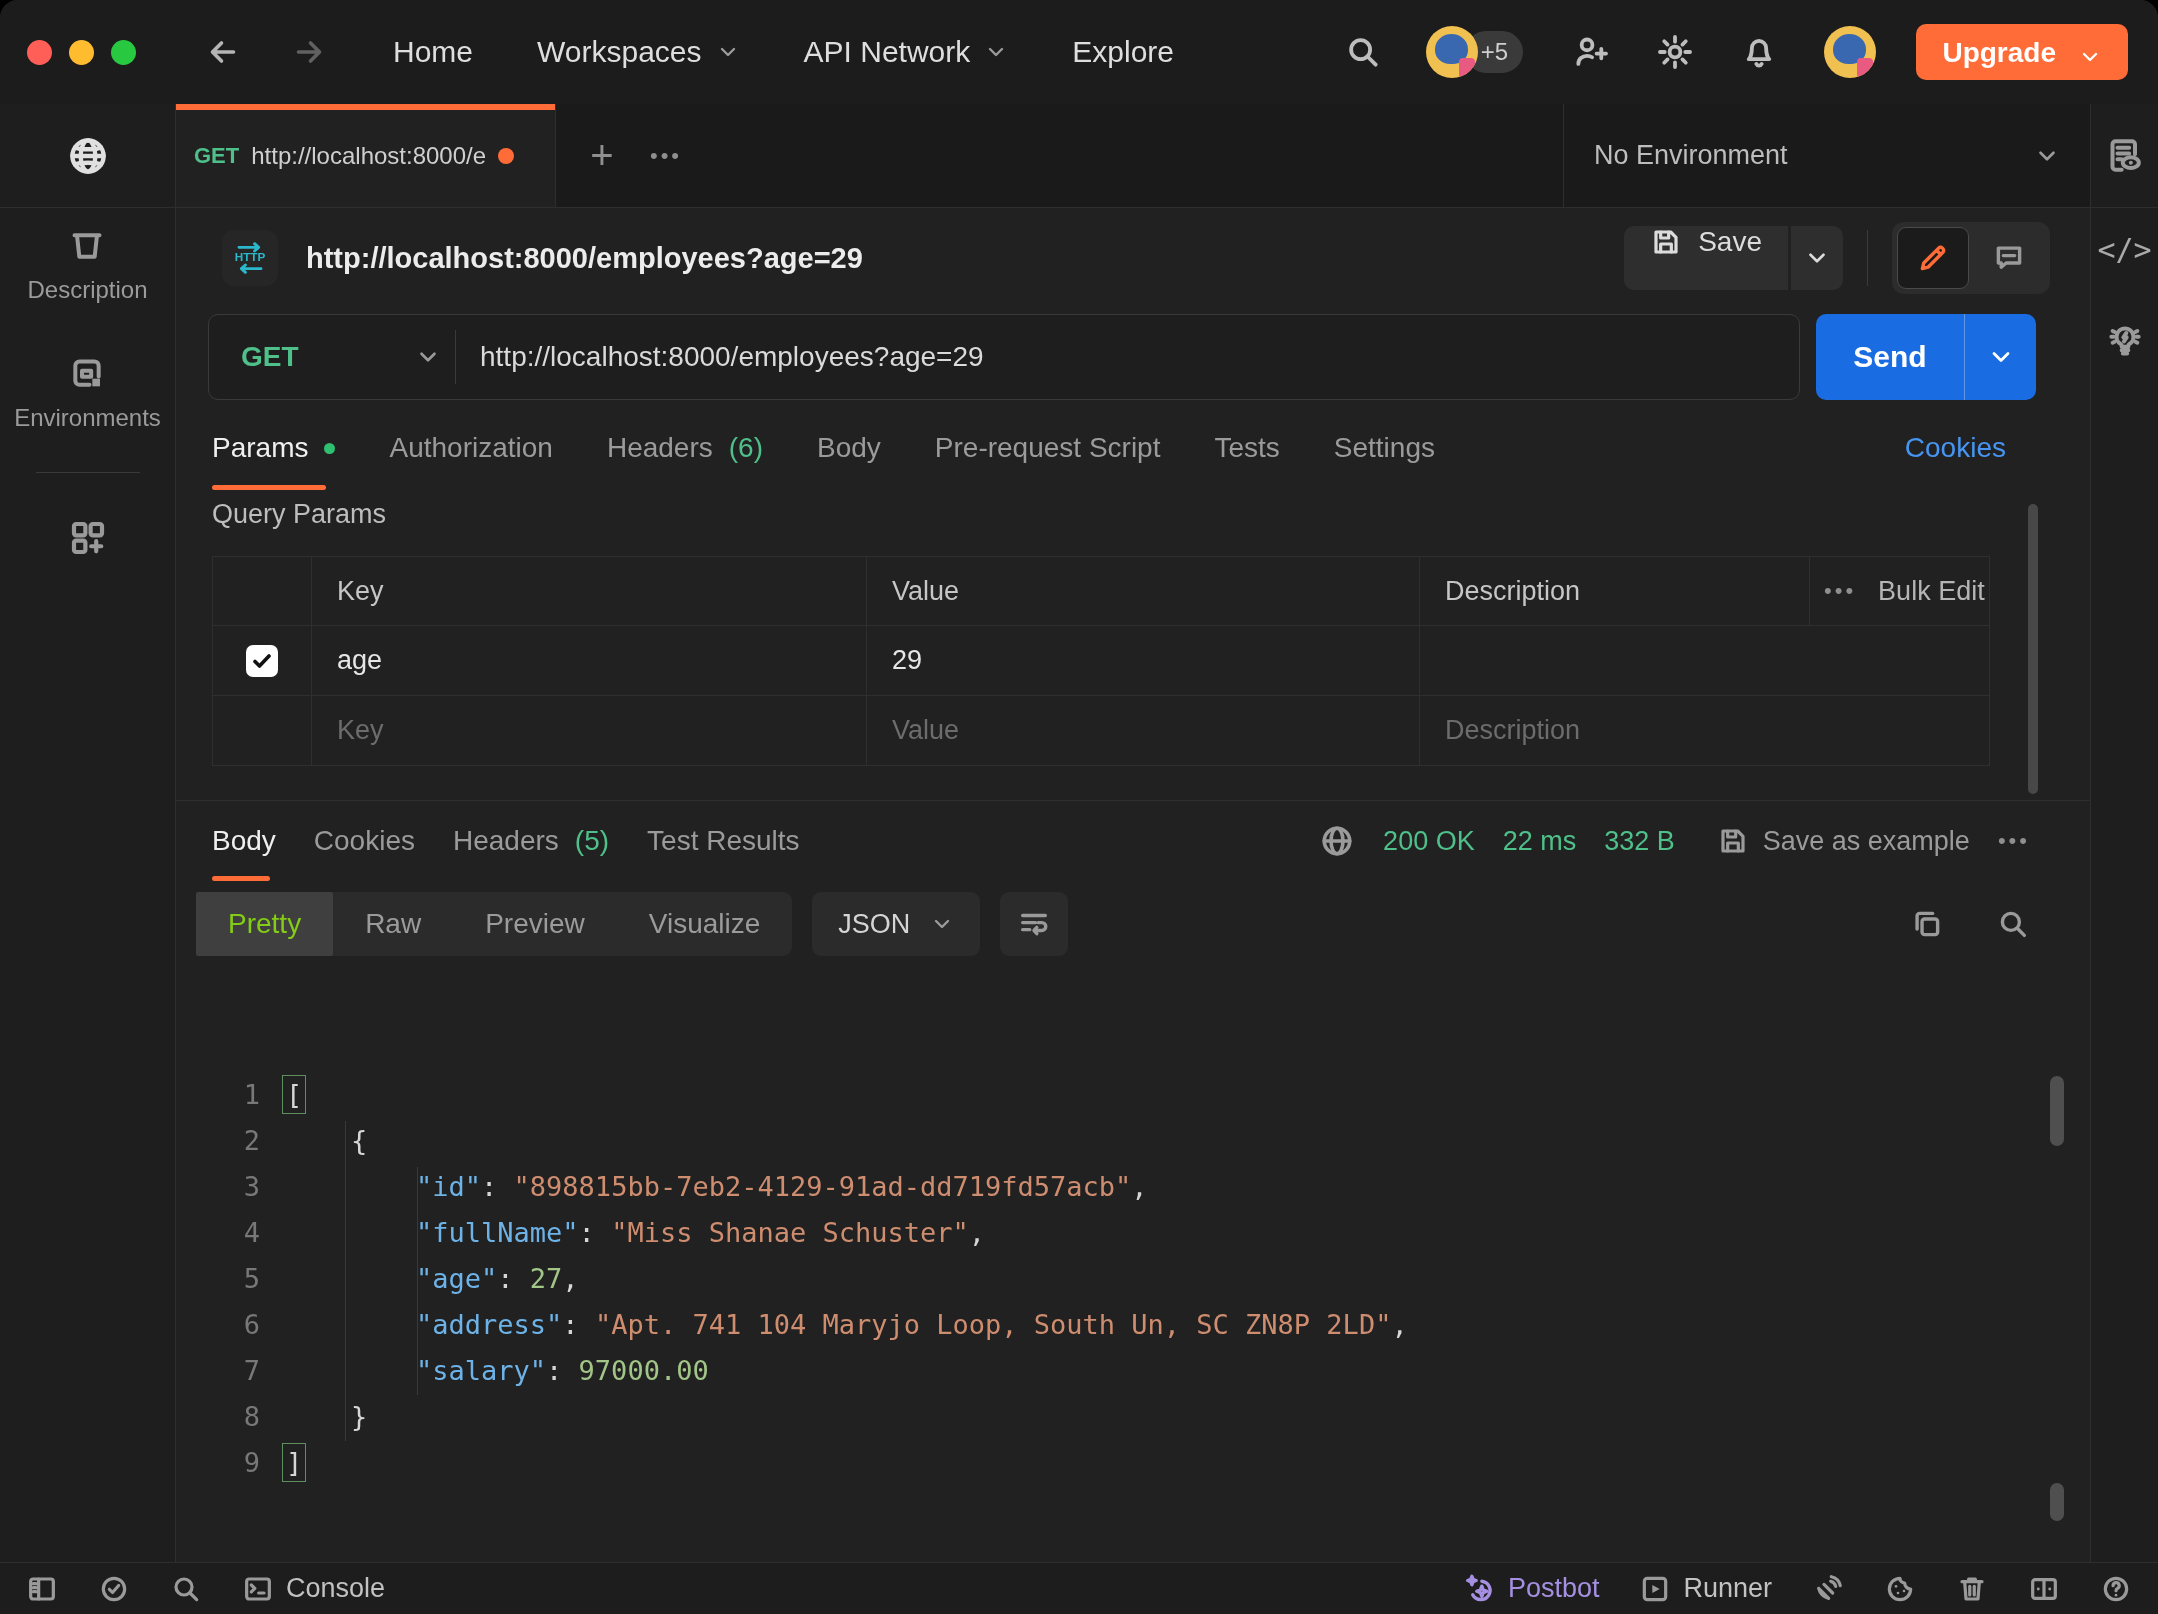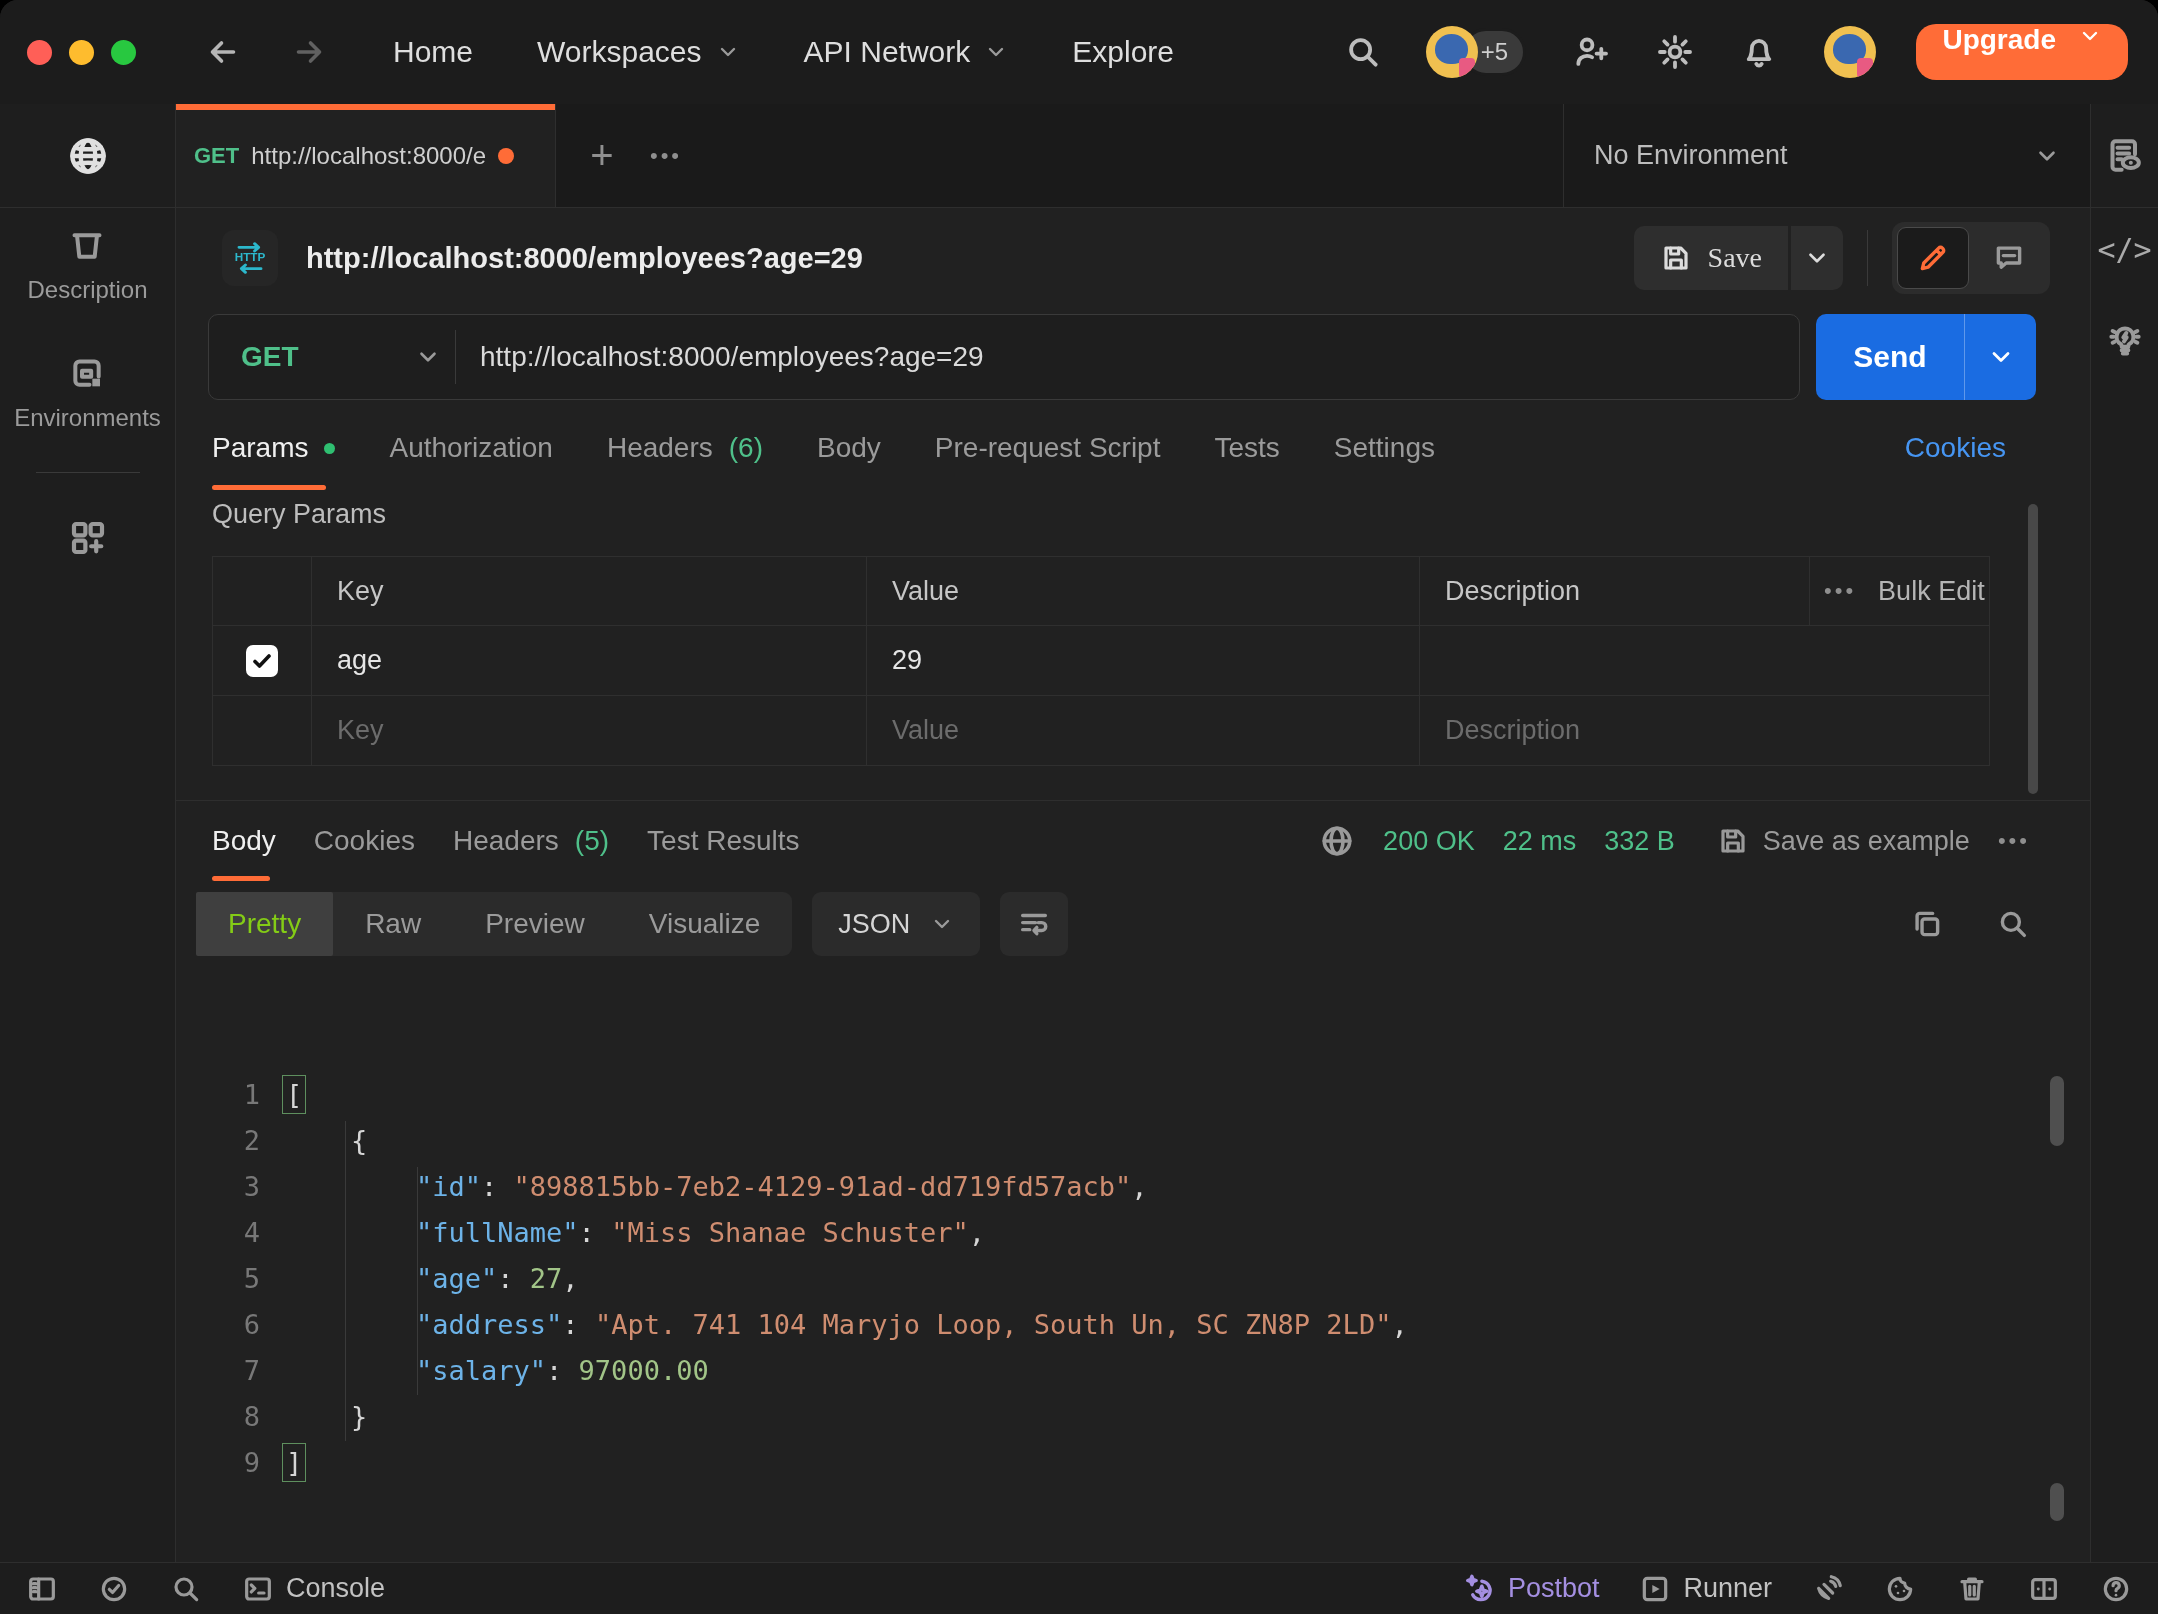--- a/index.html
+++ b/index.html
@@ -23,21 +23,21 @@
   .nav-item{font-size:30px; color:#dedede; display:flex; align-items:center; gap:14px; cursor:pointer;}
   .tb-right{margin-left:auto; display:flex; align-items:center;}
   .tb-icon{margin-left:46px; cursor:pointer;}
   .avatar{width:52px;height:52px;border-radius:50%;background:#f0c050;position:relative;overflow:hidden;flex:none;}
   .avatar::before{content:'';position:absolute;left:16%;top:16%;width:64%;height:58%;background:#3a68b0;border-radius:50% 50% 46% 46%;}
   .avatar::after{content:'';position:absolute;right:6%;bottom:0;width:32%;height:38%;background:#e85a82;border-radius:4px;}
   .avatar-group{display:flex;align-items:center;margin-left:44px;}
   .overflow-pill{margin-left:-16px;background:#3a3a3a;color:#cfcfcf;font-size:24px;height:48px;min-width:64px;
     border-radius:24px;display:flex;align-items:center;justify-content:center;border:3px solid #1c1c1c;}
   .upgrade-btn{margin-left:40px;background:#ff6c37;color:#fff;font-size:28px;font-weight:bold;height:56px;
-    padding:0 26px;border-radius:20px;display:flex;align-items:flex-start;gap:22px;cursor:pointer;}
+    padding:11px 26px;border-radius:10px;display:flex;align-items:flex-end;gap:22px;cursor:pointer;}
 
   
   .body-row{position:absolute;top:104px;bottom:52px;left:0;right:0;display:flex;}
   .left-rail{width:176px;background:#1e1e1e;border-right:1px solid #2e2e2e;display:flex;flex-direction:column;align-items:center;}
   .rail-top{height:104px;width:100%;border-bottom:1px solid #2e2e2e;display:flex;align-items:center;justify-content:center;}
   .rail-item{margin-top:18px;display:flex;flex-direction:column;align-items:center;gap:10px;cursor:pointer;}
   .rail-item + .rail-item{margin-top:50px;}
   .rail-label{font-size:24px;color:#9b9b9b;}
   .rail-divider{width:104px;height:1px;background:#3a3a3a;margin-top:40px;}
   .rail-add{margin-top:44px;cursor:pointer;}
@@ -56,21 +56,21 @@
   .strip-btn.plus{font-size:40px;font-weight:300;margin-left:14px;}
   .dots{color:#8f8f8f;font-size:22px;letter-spacing:3px;}
   .env-select{margin-left:auto;width:527px;border-left:1px solid #2e2e2e;display:flex;align-items:center;padding:0 30px;gap:16px;cursor:pointer;}
   .env-select .lbl{flex:1;font-size:27px;color:#bdbdbd;}
 
   
   .req-title-row{height:100px;display:flex;align-items:center;padding:0 40px 0 46px;}
   .http-badge{width:56px;height:56px;border-radius:12px;background:#262626;display:flex;align-items:center;justify-content:center;flex:none;}
   .req-title{margin-left:28px;font-size:29px;font-weight:bold;color:#ececec;flex:1;white-space:nowrap;overflow:hidden;}
   .save-group{display:flex;align-items:center;gap:3px;}
-  .save-main{height:64px;background:#2e2e2e;border-radius:10px 0 0 10px;display:flex;align-items:center;gap:16px;padding:0 26px;font-size:28px;color:#dcdcdc;cursor:pointer;font-family:Liberation Serif, serif;}
+  .save-main{height:64px;background:#2e2e2e;border-radius:10px 0 0 10px;display:flex;align-items:flex-start;gap:16px;padding:0 26px;font-size:28px;color:#dcdcdc;cursor:pointer;}
   .save-chev{height:64px;width:52px;background:#2e2e2e;border-radius:0 10px 10px 0;display:flex;align-items:center;justify-content:center;cursor:pointer;}
   .vdiv{width:1px;height:56px;background:#3a3a3a;margin:0 24px;}
   .edit-group{background:#2c2c2c;border-radius:12px;padding:5px;display:flex;gap:4px;}
   .edit-btn{width:72px;height:62px;border-radius:9px;display:flex;align-items:center;justify-content:center;cursor:pointer;}
   .edit-btn.active{background:#1b1b1b;border:1px solid #4a4a4a;}
 
   
   .url-row{height:98px;display:flex;align-items:center;padding:0 54px 0 32px;gap:16px;}
   .method-url{flex:1;height:86px;border:1px solid #3a3a3a;background:#1e1e1e;border-radius:10px;display:flex;align-items:center;}
   .method-sel{width:246px;display:flex;align-items:center;padding:0 14px 0 32px;cursor:pointer;}

